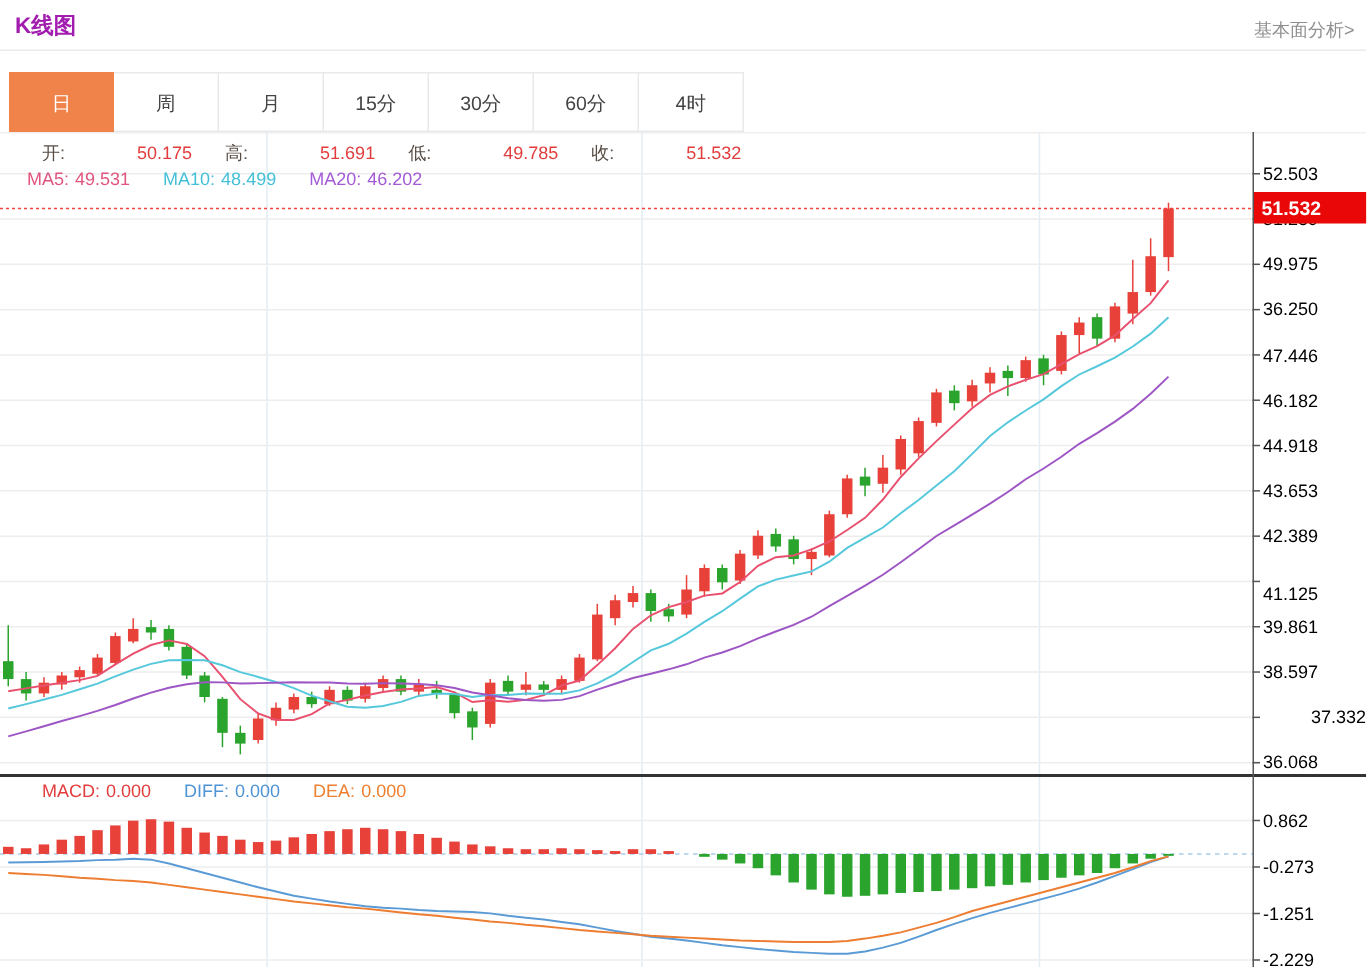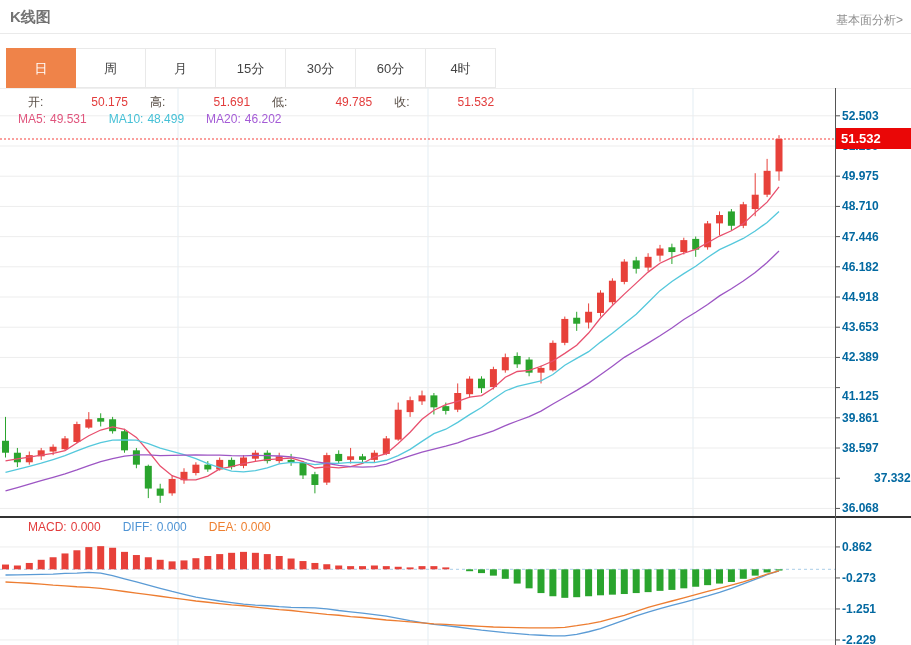--- a/index.html
+++ b/index.html
@@ -1,36 +1,36 @@
 <!DOCTYPE html>
 <html><head>
 <meta charset="utf-8">
 <style>
   html,body{margin:0;padding:0;background:#fff;}
   .stage{position:relative;width:911px;height:645px;background:#fff;overflow:hidden;
          font-family:"Liberation Sans",sans-serif;}
-  .title{position:absolute;left:10px;top:8px;font-size:15px;font-weight:bold;color:#737373;}
+  .title{position:absolute;left:10px;top:8px;font-size:15px;font-weight:bold;color:#a21caf;}
   .analysis-link{position:absolute;right:8px;top:12px;font-size:12px;color:#8f8f8f;cursor:pointer;}
   .title-divider{position:absolute;left:0;top:33px;width:911px;height:0;border-top:1px solid #eaeaea;}
   .tabs{position:absolute;left:6px;top:48px;display:flex;}
   .tab{width:70px;height:40px;line-height:40px;text-align:center;font-size:13px;color:#444;
        background:#fff;border:1px solid #e9e9e9;border-left:none;box-sizing:border-box;cursor:pointer;}
   .tab:first-child{border-left:1px solid #e9e9e9;}
   .tab.active{color:#fff;border-color:transparent;}
   .tabs-bottom-line{position:absolute;left:0;top:88px;width:911px;border-top:1px solid #efefef;}
   .info-row{position:absolute;font-size:12px;white-space:nowrap;z-index:4;}
   #ohlc-row{left:28px;top:94px;}
   #ma-row{left:18px;top:112px;}
   #macd-row{left:28px;top:520px;}
   .info-row span{margin-right:4px;}
   .info-row .gap{display:inline-block;width:14px;}
   .olab{color:#584e46;}
   .oval{color:#e23c3c;margin-left:44px;}
   #chart-svg{position:absolute;left:0;top:88px;z-index:1;}
-  .ylab{position:absolute;left:842px;font-size:12px;color:#0369a1;height:16px;line-height:16px;z-index:2;font-weight:bold;}
+  .ylab{position:absolute;left:842px;font-size:12px;color:#000000;height:16px;line-height:16px;z-index:2;}
   .badge{position:absolute;left:836px;top:128px;width:75px;height:21px;background:#ea0707;color:#fff;
          font-size:13px;font-weight:bold;line-height:21px;padding-left:5px;box-sizing:border-box;z-index:5;}
 </style>
 </head>
 <body>
 
 <div class="stage">
   <div class="title">K线图</div>
   <div class="analysis-link">基本面分析&gt;</div>
   <div class="title-divider"></div>
@@ -295,21 +295,21 @@
       <polyline points="5.5,402.94748 17.4,399.60287999999997 29.3,396.1388300000001 41.2,392.67478 53.1,389.3899050000001 65,385.925855 76.9,381.984005 88.8,377.68380500000006 100.7,373.7419550000001 112.60000000000001,370.516805 124.5,368.1278049999999 136.4,366.81385499999993 148.3,366.93330500000013 160.20000000000002,367.650005 172.1,367.4111049999999 184,367.17220499999996 195.9,366.8138550000001 207.8,367.0527549999999 219.70000000000002,367.0527549999999 231.6,367.650005 243.5,367.88890499999997 255.4,367.4111049999999 267.3,367.70973 279.2,368.0083549999999 291.1,368.78478 303,370.63625499999984 314.90000000000003,373.68222999999995 326.8,375.47398000000004 338.7,377.4449050000001 350.6,378.69912999999997 362.5,379.17692999999986 374.40000000000003,378.5796800000001 386.3,376.07123 398.2,371.77103 410.1,367.82917999999984 422,364.00677999999994 433.90000000000003,361.13998 445.8,358.21345499999995 457.7,354.8688550000001 469.6,350.44920500000006 481.5,346.98515499999996 493.40000000000003,342.80440500000003 505.3,337.60833 517.2,333.00950499999976 529.1,328.53012999999993 541,323.15487999999993 552.9,316.0476049999999 564.8000000000001,309.2389549999998 576.7,302.37057999999996 588.6,295.1438550000001 600.5,286.78235500000005 612.4,278.1819549999999 624.3000000000001,269.3426549999999 636.2,262.2951049999999 648.1,255.12810499999998 660,247.78192999999987 671.9,240.0176799999998 683.8000000000001,231.47700499999993 695.7,224.31000500000002 707.6,216.54575499999993 719.5,207.88562999999985 731.4,200.7186299999999 743.3000000000001,193.07383000000007 755.2,184.59287999999998 767.1,174.49935499999998 779,163.05365599999976" fill="none" stroke="#9d56c4" stroke-width="1.3"></polyline>
       <line x1="0" y1="51" x2="835" y2="51" stroke="#f5413d" stroke-dasharray="2,2"></line>
       <line x1="0" y1="429" x2="911" y2="429" stroke="#333" stroke-width="2"></line>
       <line x1="835.5" y1="0" x2="835.5" y2="557" stroke="#555" stroke-width="1"></line>
     </svg>
 
   <div id="y-axis-labels">
       <div class="ylab" style="top: 107.803px;">52.503</div>
       <div class="ylab" style="top: 138px;">51.239</div>
       <div class="ylab" style="top: 168.197px;">49.975</div>
-      <div class="ylab" style="top: 198.418px;">48.710</div>
+      <div class="ylab" style="top: 198.418px;">36.250</div>
       <div class="ylab" style="top: 228.615px;">47.446</div>
       <div class="ylab" style="top: 258.811px;">46.182</div>
       <div class="ylab" style="top: 289.008px;">44.918</div>
       <div class="ylab" style="top: 319.229px;">43.653</div>
       <div class="ylab" style="top: 349.426px;">42.389</div>
       <div class="ylab" style="top: 388px;">41.125</div>
       <div class="ylab" style="top: 409.82px;">39.861</div>
       <div class="ylab" style="top: 440.017px;">38.597</div>
       <div class="ylab" style="top: 470.238px; margin-left: 32px;">37.332</div>
       <div class="ylab" style="top: 500.435px;">36.068</div>

